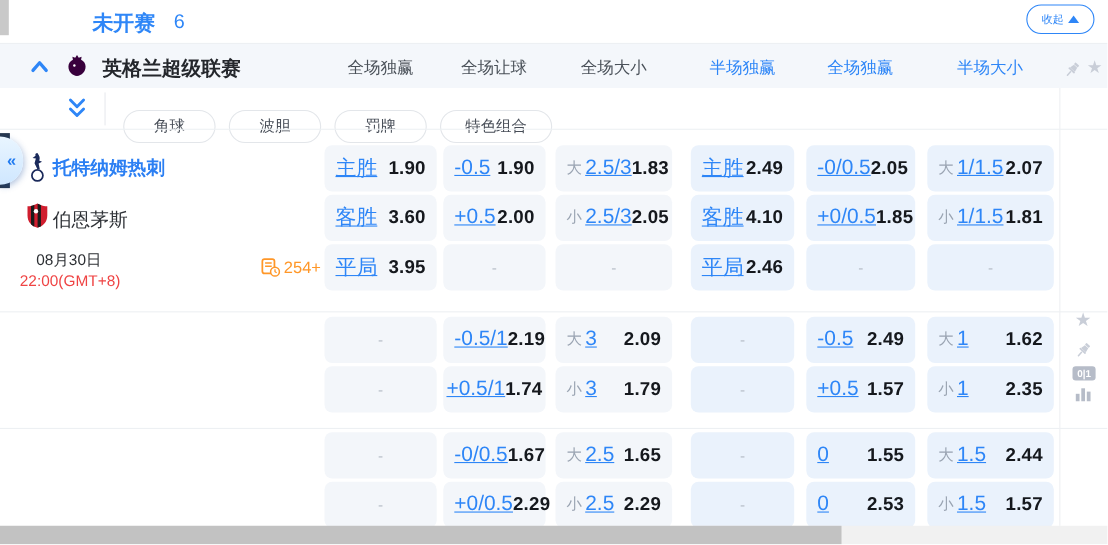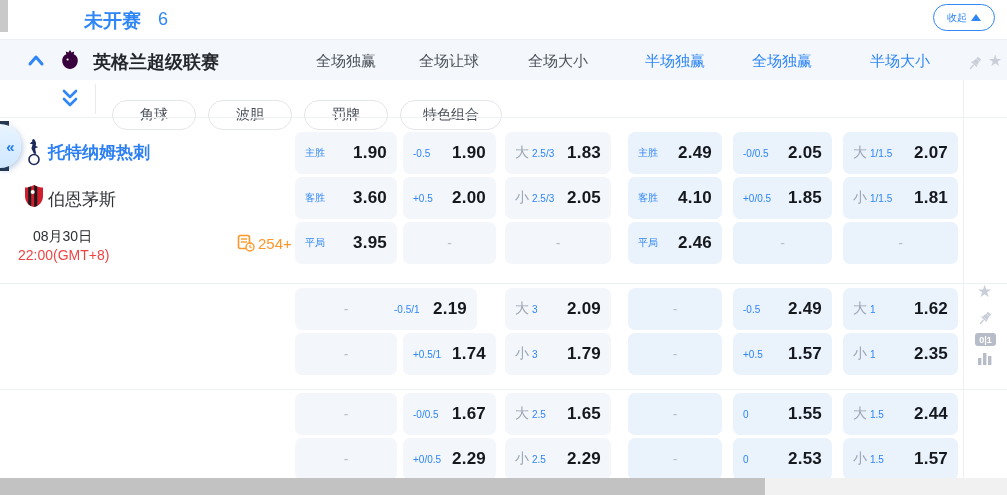--- a/index.html
+++ b/index.html
@@ -38,21 +38,21 @@
   .date-1{left:33px;top:228px;font-size:14px;color:#2c2f33;}
   .date-2{left:18px;top:247px;font-size:14px;color:#ef4444;}
   .more-markets{left:237px;top:234px;display:flex;align-items:center;gap:3px;cursor:pointer;}
   .more-count{color:#ff9728;font-size:15px;}
 
   
   .cell{position:absolute;height:42px;border-radius:7px;display:flex;align-items:center;
         padding:0 10px;box-sizing:border-box;cursor:pointer;}
   .tint-a{background:#f3f6fa;} .tint-b{background:#eaf2fc;}
   .cell .g{color:#9aa4b2;font-size:14px;}
-  .cell .b{color:#2e86f7;font-size:10px;margin-left:3px;}
+  .cell .b{color:#2e86f7;font-size:19px;margin-left:3px;text-decoration:underline;}
   .cell .b:first-child{margin-left:0;}
   .cell .v{margin-left:auto;color:#15181d;font-size:17px;font-weight:bold;letter-spacing:.2px;}
   .cell.dash{justify-content:center;color:#b8bfc9;font-size:14px;cursor:default;}
 
   .vdiv-right{left:963px;top:80px;width:1px;height:398px;background:#eef0f3;}
 
   
   .side-star{left:977px;top:281px;font-size:17px;color:#c9ced8;cursor:pointer;}
   .side-pin{left:978px;top:311px;cursor:pointer;}
   .side-badge{left:975px;top:333px;width:21px;height:13px;background:#b6bcc8;border-radius:3px;color:#fff;
@@ -218,41 +218,41 @@
       </div>
       <div class="cell tint-a dash" style="left: 403px; width: 93px; top: 222px; pointer-events: auto;">-</div>
       <div class="cell tint-a dash" style="left: 505px; width: 106px; top: 222px; pointer-events: auto;">-</div>
       <div class="cell tint-b" style="left: 628px; width: 94px; top: 222px; pointer-events: auto;">
         <span class="b">平局</span>
         <span class="v">2.46</span>
       </div>
       <div class="cell tint-b dash" style="left: 733px; width: 99px; top: 222px; pointer-events: auto;">-</div>
       <div class="cell tint-b dash" style="left: 843px; width: 115px; top: 222px; pointer-events: auto;">-</div>
       <div class="cell tint-a dash" style="left: 295px; width: 102px; top: 288px; pointer-events: auto;">-</div>
-      <div class="cell tint-a" style="left: 384px; width: 93px; top: 288px; pointer-events: auto;">
+      <div class="cell tint-a" style="left: 403px; width: 93px; top: 288px; pointer-events: auto;">
         <span class="b">-0.5/1</span>
         <span class="v">2.19</span>
       </div>
       <div class="cell tint-a" style="left: 505px; width: 106px; top: 288px; pointer-events: auto;">
         <span class="g">大</span>
         <span class="b">3</span>
         <span class="v">2.09</span>
       </div>
       <div class="cell tint-b dash" style="left: 628px; width: 94px; top: 288px; pointer-events: auto;">-</div>
       <div class="cell tint-b" style="left: 733px; width: 99px; top: 288px; pointer-events: auto;">
         <span class="b">-0.5</span>
         <span class="v">2.49</span>
       </div>
       <div class="cell tint-b" style="left: 843px; width: 115px; top: 288px; pointer-events: auto;">
         <span class="g">大</span>
         <span class="b">1</span>
         <span class="v">1.62</span>
       </div>
       <div class="cell tint-a dash" style="left: 295px; width: 102px; top: 333px; pointer-events: auto;">-</div>
-      <div class="cell tint-a" style="left: 403px; width: 93px; top: 333px; pointer-events: auto;">
+      <div class="cell tint-a" style="left: 403px; width: 93px; top: 333px; pointer-events: auto; justify-content: center;">
         <span class="b">+0.5/1</span>
         <span class="v">1.74</span>
       </div>
       <div class="cell tint-a" style="left: 505px; width: 106px; top: 333px; pointer-events: auto;">
         <span class="g">小</span>
         <span class="b">3</span>
         <span class="v">1.79</span>
       </div>
       <div class="cell tint-b dash" style="left: 628px; width: 94px; top: 333px; pointer-events: auto;">-</div>
       <div class="cell tint-b" style="left: 733px; width: 99px; top: 333px; pointer-events: auto;">

